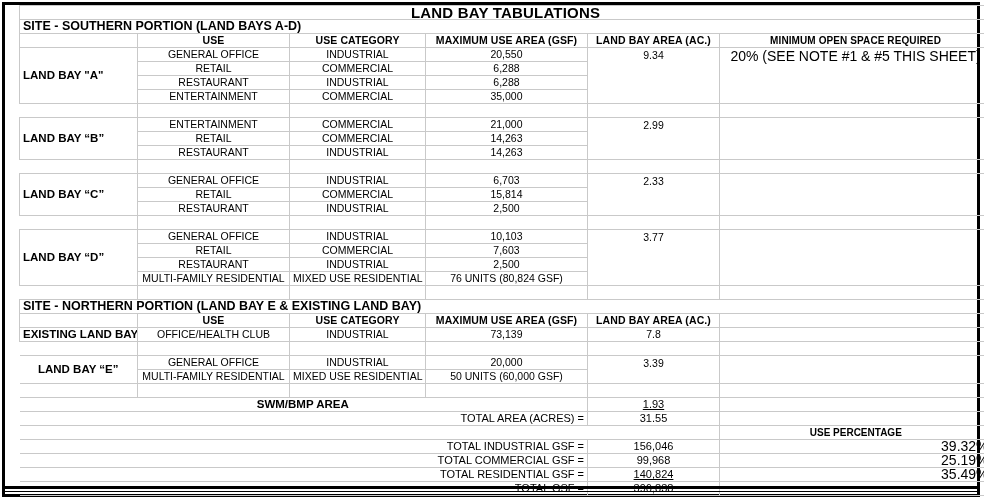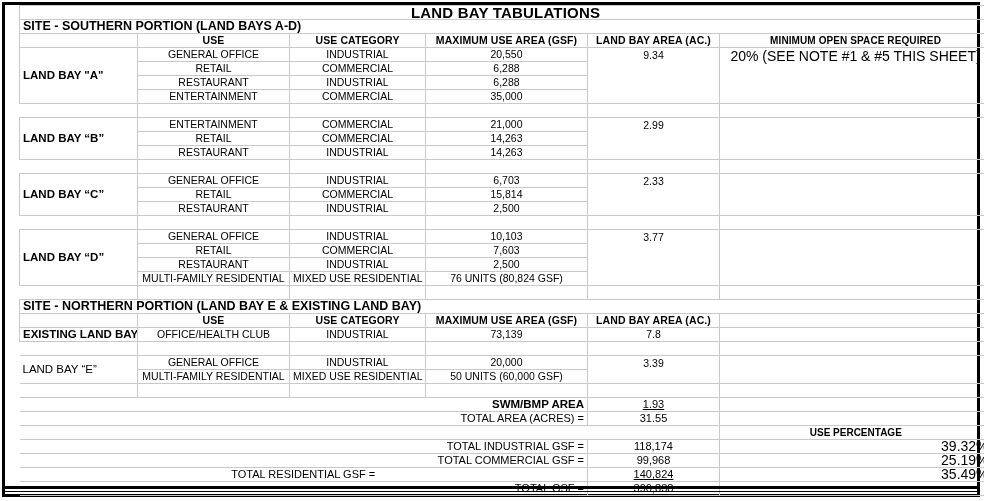--- a/index.html
+++ b/index.html
@@ -45,21 +45,21 @@
   
   .c-bay{width:118px;}
   .c-use{width:152px;}
   .c-cat{width:136px;}
   .c-area{width:162px;}
   .c-ac{width:132px;}
   .c-open{width:272px;}
 
   
   .ctr{text-align:center;margin-left:32px;}
-  .lft{text-align:right;}
+  .lft{text-align:center;}
   .b{font-weight:bold;}
   .hdr{font-weight:bold;text-align:center;font-size:10.5px;letter-spacing:.1px;}
 
   
   .title-cell{
     font-weight:bold;
     font-size:15px;
     text-align:center;
     height:21px;
     line-height:20px;
@@ -77,21 +77,21 @@
     border:none;
     border-top:1px solid #9a9a9a;
     border-bottom:1px solid #9a9a9a;
     padding-left:2px;
   }
   
   .spacer td{height:11px;border-left:none;border-right:none;border-top:1px solid #d0d0d0;border-bottom:1px solid #d0d0d0;}
   .spacer td.blankside{border:none;}
 
   .baylabel{font-weight:bold;font-size:11.5px;text-align:left;padding-left:2px;border-left:none;border-right:1px solid #c9c9c9;}
-  .bay-e{font-weight:normal;font-size:11.5px;text-align:left;padding-right:6px;}
+  .bay-e{font-weight:bold;font-size:11.5px;text-align:center;padding-right:6px;}
 
   .openspace-note{font-size:14px;text-align:center;color:#000;}
   .open-blank{border-left:1px solid #c9c9c9;border-right:none;border-top:none;border-bottom:none;}
   .open-head{font-weight:bold;text-align:center;font-size:10px;margin-top:20px;}
 
   .ul{
     text-decoration:underline;
     text-underline-offset:1px;
   }
   .sidepad{border-left:none;border-right:none;}
@@ -339,30 +339,30 @@
         <td class="open-blank"></td>
       </tr>
 
       <tr>
         <td class="sidepad" colspan="5" style="border-left:none;height:13px;"></td>
         <td class="open-head" style="border:1px solid #c9c9c9;border-right:none;">USE PERCENTAGE</td>
       </tr>
 
       <tr>
         <td class="totals-label sidepad" colspan="4" style="border-left:none;">TOTAL INDUSTRIAL GSF =</td>
-        <td class="totals-val">118,174</td>
+        <td class="totals-val">156,046</td>
         <td class="pct" style="border-right:none;">39.32%</td>
       </tr>
       <tr>
         <td class="totals-label sidepad" colspan="4" style="border-left:none;">TOTAL COMMERCIAL GSF =</td>
         <td class="totals-val">99,968</td>
         <td class="pct" style="border-right:none;">25.19%</td>
       </tr>
       <tr>
-        <td class="totals-label sidepad" colspan="4" style="border-left:none;text-align:center;">TOTAL RESIDENTIAL GSF =</td>
+        <td class="totals-label sidepad" colspan="4" style="border-left:none;">TOTAL RESIDENTIAL GSF =</td>
         <td class="totals-val"><span class="ul">140,824</span></td>
         <td class="pct" style="border-right:none;">35.49%</td>
       </tr>
       <tr>
         <td class="totals-label sidepad" colspan="4" style="border-left:none;">TOTAL GSF =</td>
         <td class="totals-val">396,838</td>
         <td class="pct" style="border-right:none;"></td>
       </tr>
 
     </tbody>

